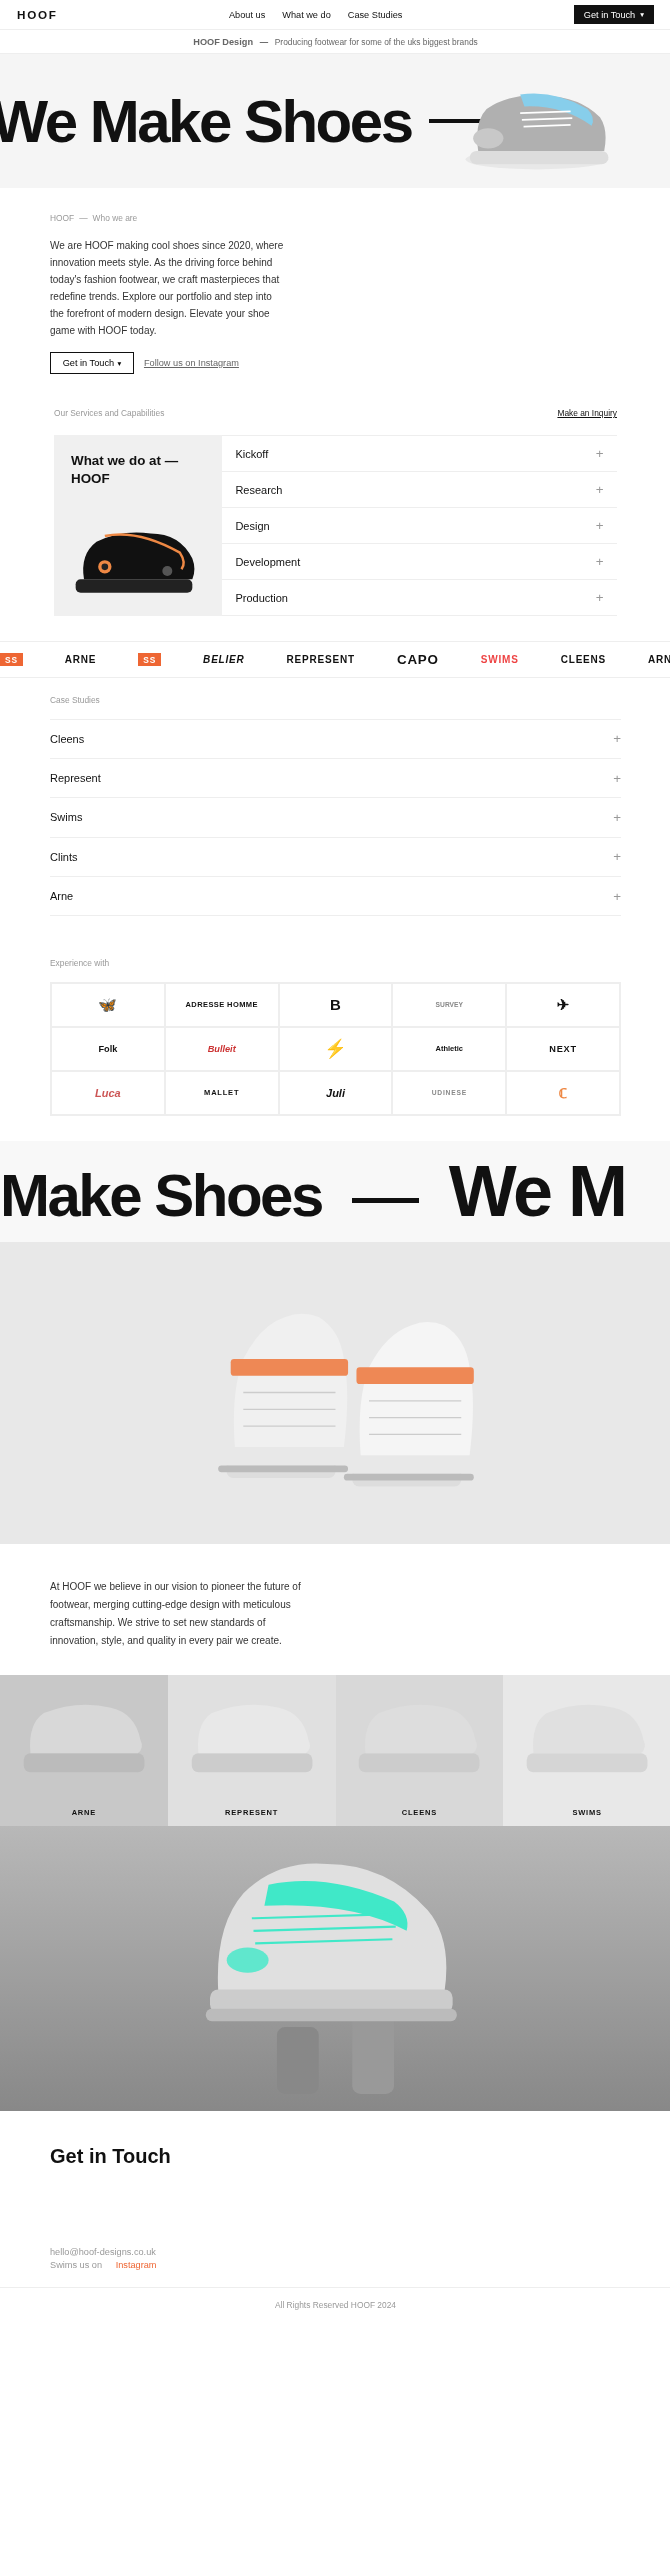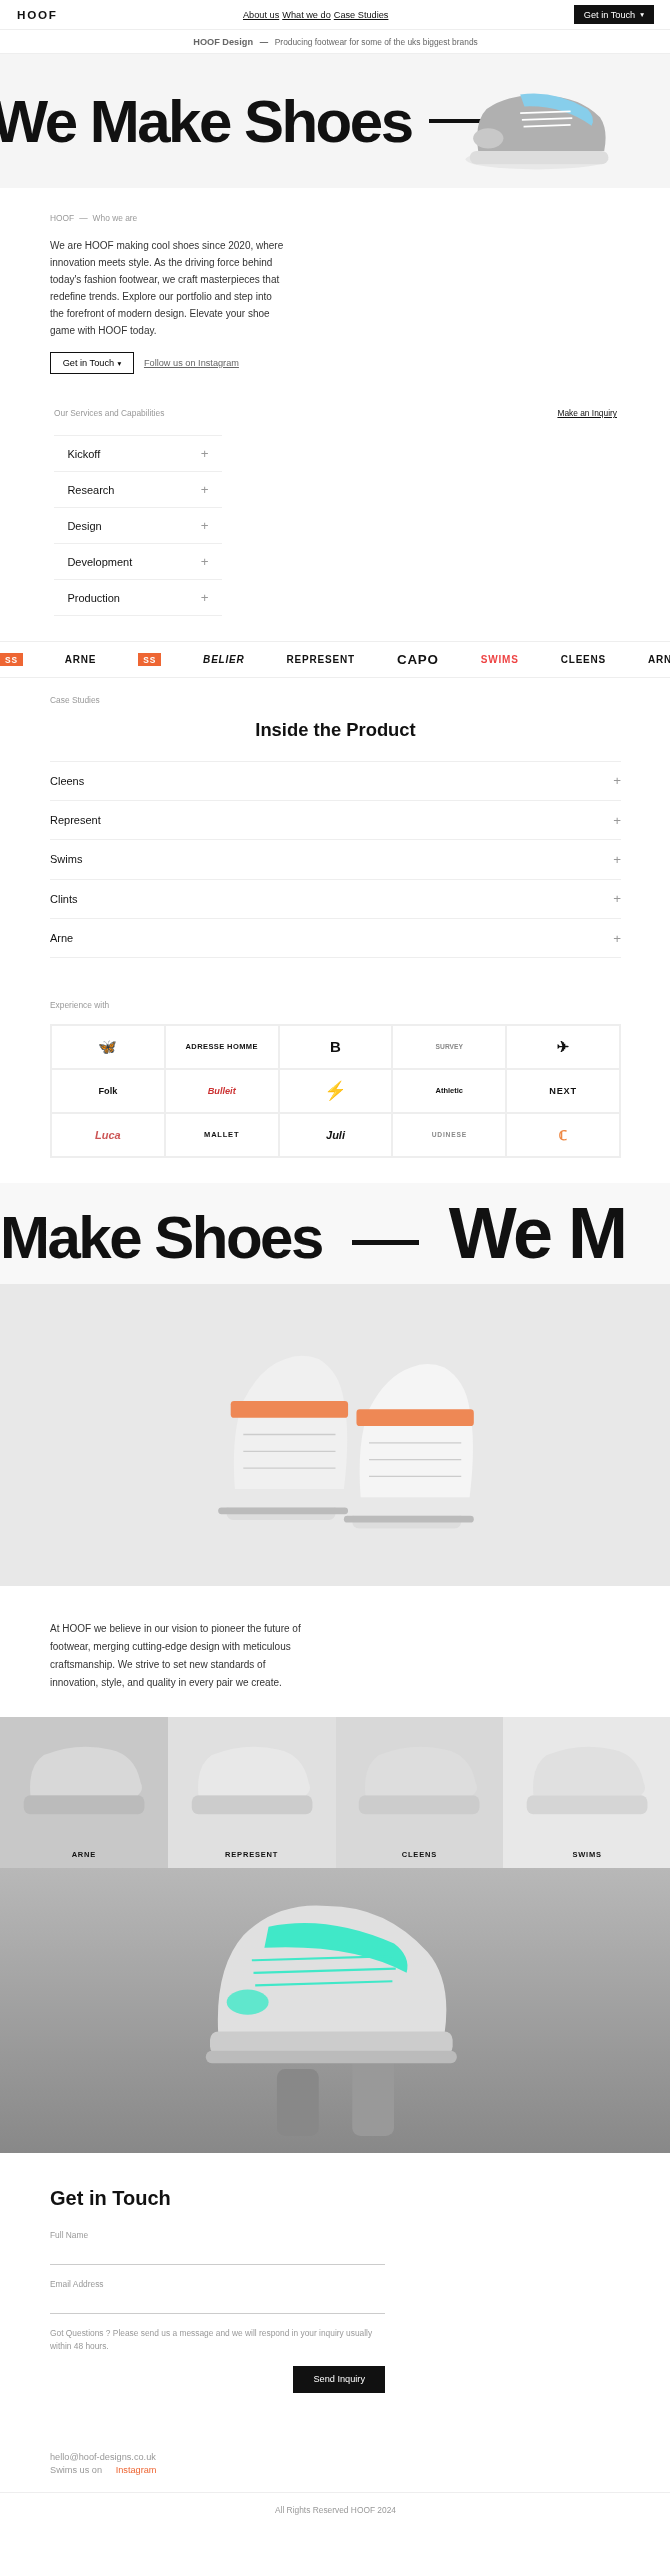--- a/index.html
+++ b/index.html
@@ -186,21 +186,21 @@
       width: 285px; height: 235px; position: relative;
     }
 
     .clearfix::after { content: ''; display: table; clear: both; }
   </style>
 </head>
 <body>
 
 <nav>
   <div style="font-weight:900;font-size:11.7px;letter-spacing:1.7px;">HOOF</div>
-  <div style="display:flex;gap:3px;text-decoration:underline;">
+  <div style="display:flex;gap:17px;">
     <a href="#" style="text-decoration:none;color:#111;font-size:9.2px;">About us</a>
     <a href="#" style="text-decoration:none;color:#111;font-size:9.2px;">What we do</a>
     <a href="#" style="text-decoration:none;color:#111;font-size:9.2px;">Case Studies</a>
   </div>
   <div style="background:#111;color:#fff;padding:4.2px 10px;font-size:9.2px;display:flex;align-items:center;gap:5px;cursor:pointer;">
     <span>Get in Touch</span>
     <span style="font-size:7.5px;">▾</span>
   </div>
 </nav>
 
@@ -250,20 +250,33 @@
     <span style="font-size:9.2px;color:#666;text-decoration:underline;cursor:pointer;">Follow us on Instagram</span>
   </div>
 </div>
 
 <div class="services-section">
   <div class="services-header">
     <span>Our Services and Capabilities</span>
     <a href="#" style="font-size:8.4px;color:#111;text-decoration:underline;">Make an Inquiry</a>
   </div>
   <div class="services-grid">
+    <div class="services-card">
+      <div style="font-size:13.4px;font-weight:700;line-height:1.3;">What we do at — HOOF</div>
+      <div style="margin-top:8.4px;">
+        <svg viewBox="0 0 150 90" width="126" height="75">
+          <rect x="5" y="70" width="140" height="16" rx="6" fill="#222"></rect>
+          <path d="M15,70 Q10,40 30,25 Q60,10 95,15 Q130,15 145,45 Q150,58 145,70 Z" fill="#111"></path>
+          <path d="M40,18 Q80,10 130,38 Q138,50 132,58" fill="none" stroke="#e84" stroke-width="3"></path>
+          <circle cx="40" cy="55" r="8" fill="#e84"></circle>
+          <circle cx="40" cy="55" r="4" fill="#222"></circle>
+          <circle cx="115" cy="60" r="6" fill="#555"></circle>
+        </svg>
+      </div>
+    </div>
     <div class="services-list">
       <div class="service-item">
         <span>Kickoff</span>
         <span class="plus">+</span>
       </div>
       <div class="service-item">
         <span>Research</span>
         <span class="plus">+</span>
       </div>
       <div class="service-item">
@@ -293,21 +306,20 @@
     <span class="ticker-brand swims" style="color:#e44;font-weight:700;">SWIMS</span>
     <span class="ticker-brand">CLEENS</span>
     <span class="ticker-brand">ARNE</span>
     <span class="ticker-brand red-box">SS</span>
     <span class="ticker-brand" style="font-style:italic;">B</span>
   </div>
 </div>
 
 <div class="case-studies-section">
   <div class="section-label">Case Studies</div>
-  <div class="section-title">Inside the Product</div>
   <div class="accordion-list">
     <div class="accordion-item">
       <span>Cleens</span>
       <span class="plus">+</span>
     </div>
     <div class="accordion-item">
       <span>Represent</span>
       <span class="plus">+</span>
     </div>
     <div class="accordion-item">
@@ -442,30 +454,20 @@
     <rect x="45" y="198" width="300" height="15" rx="7" fill="#bbb"></rect>
 
     <line x1="100" y1="90" x2="270" y2="85" stroke="#40e8c8" stroke-width="2.5"></line>
     <line x1="102" y1="105" x2="272" y2="100" stroke="#40e8c8" stroke-width="2.5"></line>
     <line x1="104" y1="120" x2="268" y2="115" stroke="#40e8c8" stroke-width="2.5"></line>
   </svg>
 </div>
 
 <div class="contact-section clearfix">
   <h2 class="contact-title">Get in Touch</h2>
-  <div class="contact-form">
-    <div class="form-label">Full Name</div>
-    <input type="text" class="form-input" placeholder="" style="">
-    <div class="form-label">Email Address</div>
-    <input type="email" class="form-input" placeholder="" style="">
-    <div class="form-note">Got Questions ? Please send us a message and we will respond in your inquiry usually within 48 hours.</div>
-    <button class="btn-submit">
-      <span>Send Inquiry</span>
-    </button>
-  </div>
 </div>
 
 <div class="reach-out" style="clear:both;padding-top:34px;">
   <div class="reach-out-email">hello@hoof-designs.co.uk</div>
   <div class="reach-out-social">
     <span>Swims us on</span>
     <a href="#" style="color:#e63;text-decoration:none;margin-left:11px;">Instagram</a>
   </div>
 </div>
 

